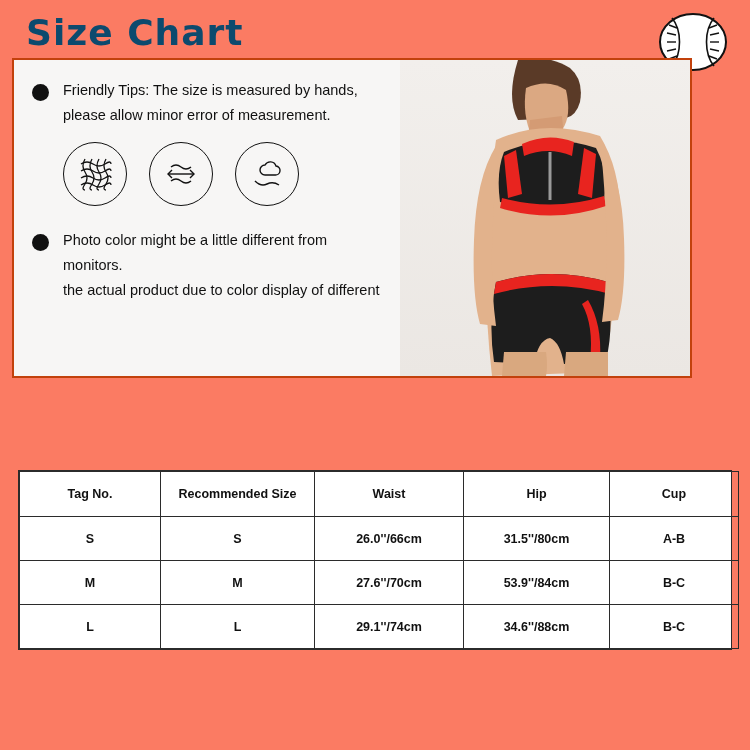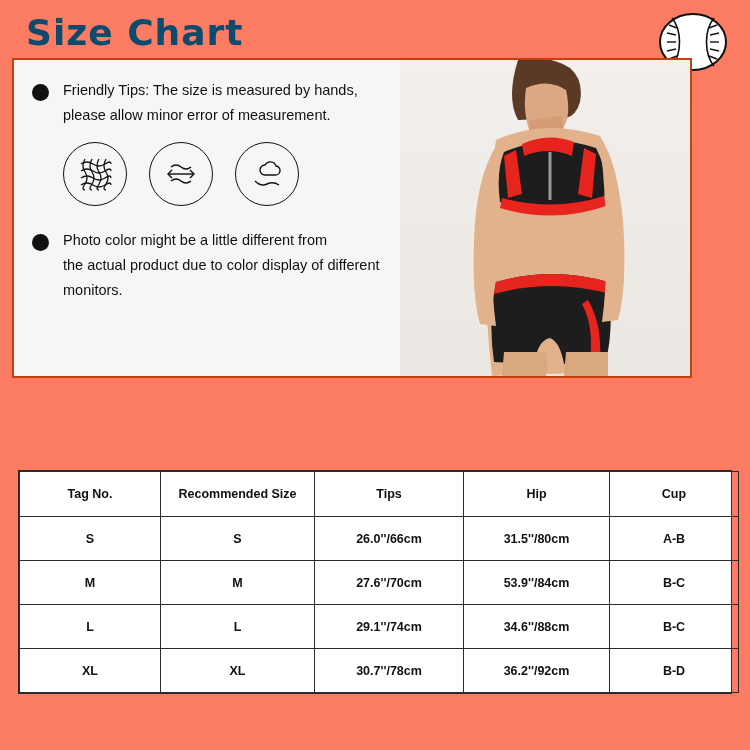--- a/index.html
+++ b/index.html
@@ -196,22 +196,22 @@
             <path d="M10 29 q6 6 12 3 q6 -3 12 1"></path>
           </g>
         </svg>
       </div>
     </div>
 
     <div class="tip-row">
       <div class="bullet"></div>
       <div class="tip-text">
         <div>Photo color might be a little different from</div>
+        <div>monitors.</div>
         <div>the actual product due to color display of different</div>
-        <div>monitors.</div>
       </div>
     </div>
   </div>
 
   <div class="model">
     <svg viewBox="0 0 290 316" width="290" height="316">
       <defs>
         <linearGradient id="bg" x1="0" y1="0" x2="0" y2="1">
           <stop offset="0%" stop-color="#f2efec"></stop>
           <stop offset="100%" stop-color="#ebe7e3"></stop>
@@ -247,21 +247,21 @@
     </svg>
   </div>
 </div>
 
 <div class="table-wrap">
   <table>
     <thead>
       <tr>
         <th class="col0">Tag No.</th>
         <th class="col1">Recommended Size</th>
-        <th class="col2">Tips</th>
+        <th class="col2">Waist</th>
         <th class="col3">Hip</th>
         <th class="col4">Cup</th>
       </tr>
     </thead>
     <tbody>
       <tr>
         <td>S</td>
         <td>S</td>
         <td>26.0''/66cm</td>
         <td>31.5''/80cm</td>
@@ -274,22 +274,15 @@
         <td>53.9''/84cm</td>
         <td>B-C</td>
       </tr>
       <tr>
         <td>L</td>
         <td>L</td>
         <td>29.1''/74cm</td>
         <td>34.6''/88cm</td>
         <td>B-C</td>
       </tr>
-      <tr>
-        <td>XL</td>
-        <td>XL</td>
-        <td>30.7''/78cm</td>
-        <td>36.2''/92cm</td>
-        <td>B-D</td>
-      </tr>
     </tbody>
   </table>
 </div>
 
 </body></html>

